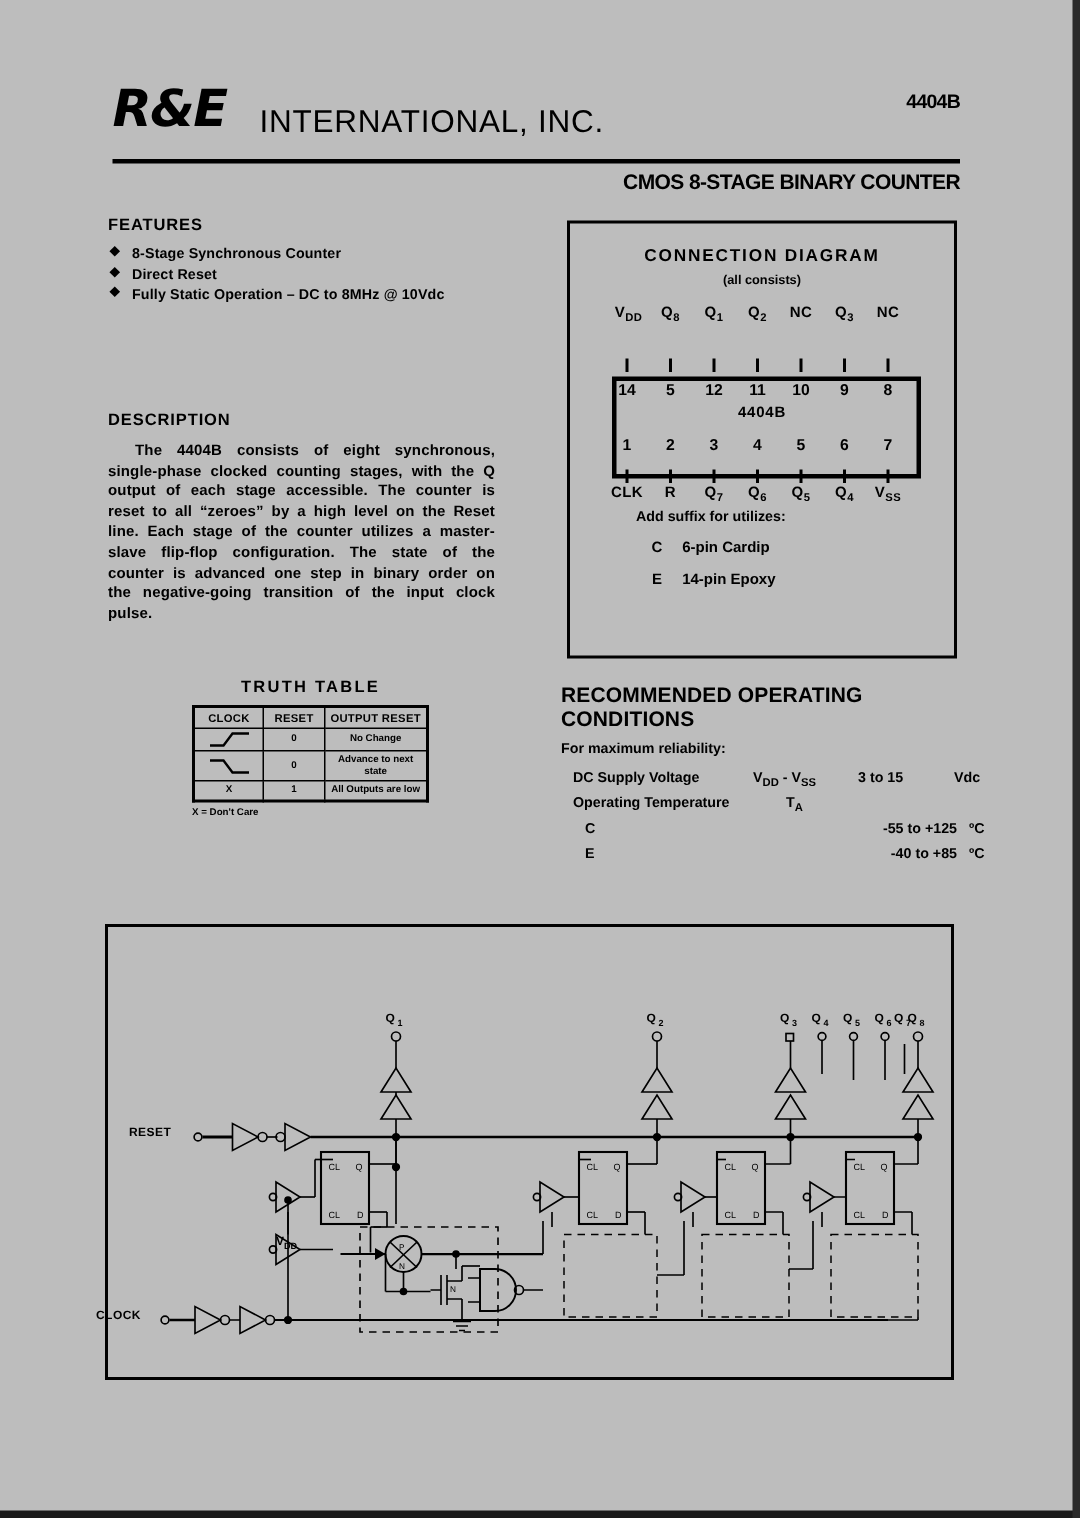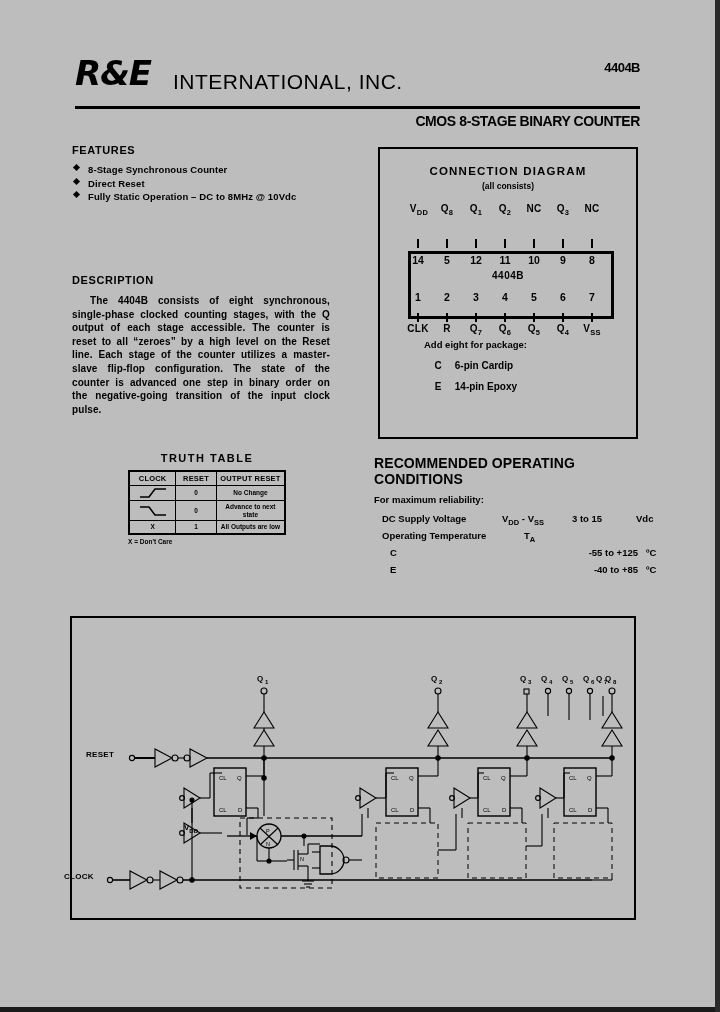--- a/index.html
+++ b/index.html
@@ -187,21 +187,21 @@
         <div class="pinlbl" style="left:22px;top:96px;"><span>R</span><sub></sub></div>
         <div class="pinlbl" style="left:51px;top:96px;"><span>Q</span><sub>7</sub></div>
         <div class="pinlbl" style="left:80px;top:96px;"><span>Q</span><sub>6</sub></div>
         <div class="pinlbl" style="left:109px;top:96px;"><span>Q</span><sub>5</sub></div>
         <div class="pinlbl" style="left:138px;top:96px;"><span>Q</span><sub>4</sub></div>
         <div class="pinlbl" style="left:167px;top:96px;"><span>V</span><sub>SS</sub></div>
       </div>
     </div>
 
     <div class="suffix">
-      <div class="suffix-h">Add eight for package:</div>
+      <div class="suffix-h">Add suffix for utilizes:</div>
       <div class="suffix-row">
         <span class="k">C</span>
         <span>6-pin Cardip</span>
       </div>
       <div class="suffix-row">
         <span class="k">E</span>
         <span>14-pin Epoxy</span>
       </div>
     </div>
   </div>

